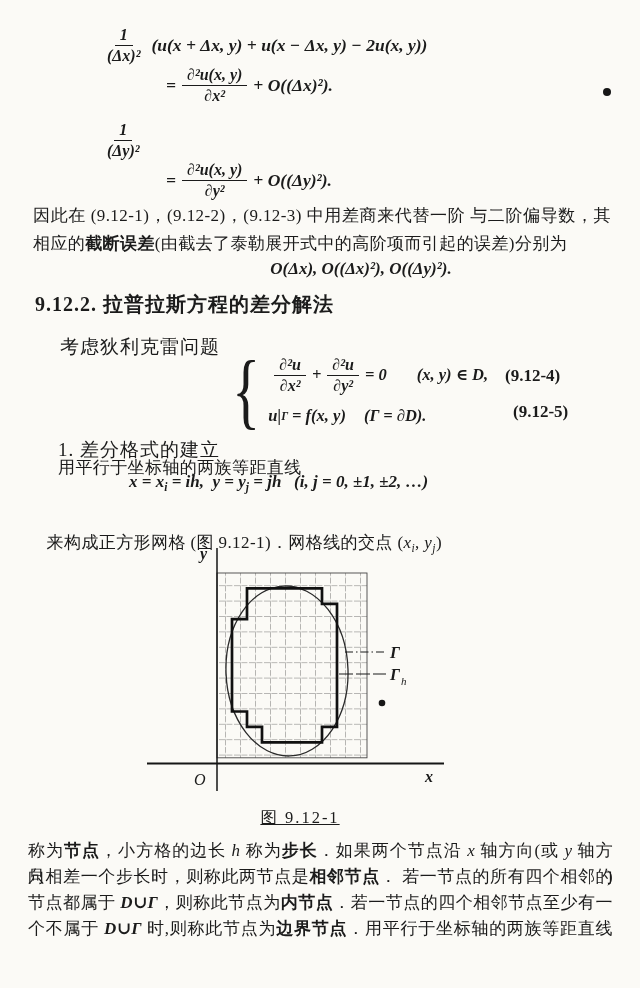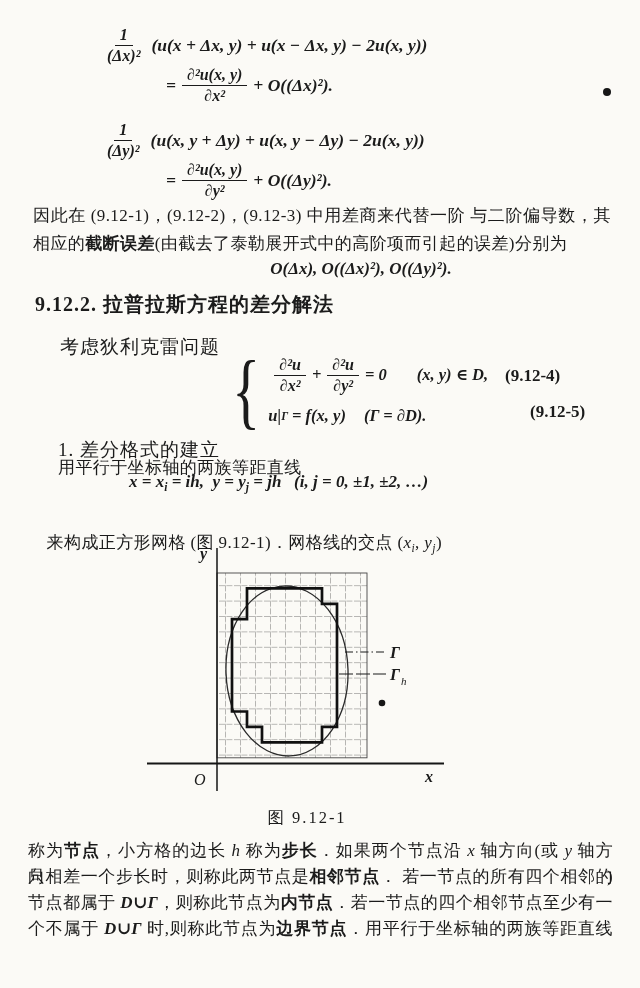--- a/index.html
+++ b/index.html
@@ -52,21 +52,20 @@
       <span class="fden">∂x²</span>
     </span>
     <span>+ O((Δx)²).</span>
   </div>
 
   <div class="abs mrow" style="left:96px; top:121px;">
     <span class="frac">
       <span class="fnum">1</span>
       <span class="fden">(Δy)²</span>
     </span>
-    <span>(u(x, y + Δy) + u(x, y − Δy) − 2u(x, y))</span>
   </div>
 
   <div class="abs mrow" style="left:166px; top:161px;">
     <span>=</span>
     <span class="frac">
       <span class="fnum">∂²u(x, y)</span>
       <span class="fden">∂y²</span>
     </span>
     <span>+ O((Δy)²).</span>
   </div>
@@ -109,21 +108,21 @@
         <span>u|</span><sub class="msub">Γ</sub>
         <span style="margin-left:4px;">= f(x, y)</span>
         <span class="gap18"></span>
         <span>(Γ = ∂D).</span>
       </div>
     </div>
   </div>
   <div class="abs eqno" style="left:505px; top:366px;">
     <span>(9.12-4)</span>
   </div>
-  <div class="abs eqno" style="left:530px; top:402px;">
+  <div class="abs eqno" style="left:513px; top:402px;">
     <span>(9.12-5)</span>
   </div>
 
   <div class="abs subhead" style="left:58px; top:429px;margin-top:8px;">
     <span>1. 差分格式的建立</span>
   </div>
   <div class="abs cn" style="left:58px; top:455px;">
     <span>用平行于坐标轴的两族等距直线</span>
   </div>
   <div class="abs it" style="left:112px; top:452px; font-size:17px; font-weight:600; white-space:pre;">
@@ -155,21 +154,21 @@
     <text x="200" y="559" font-size="16" font-style="italic" font-weight="600" fill="#1b1b1b">y</text>
     <text x="425" y="782" font-size="16" font-style="italic" font-weight="600" fill="#1b1b1b">x</text>
     <text x="194" y="785" font-size="16" font-style="italic" fill="#1b1b1b">O</text>
     <text x="390" y="658" font-size="16.5" font-style="italic" font-weight="600" fill="#1b1b1b">Γ</text>
     <text x="390" y="680" font-size="16.5" font-style="italic" font-weight="600" fill="#1b1b1b">Γ</text>
     <text x="401" y="685" font-size="11" font-style="italic" fill="#1b1b1b">h</text>
 
     <circle cx="382" cy="703" r="3.3" fill="#161616"></circle>
   </svg>
 
-  <div class="abs caption" style="left:157px; top:807px; width:300px;">
+  <div class="abs caption" style="left:150px; top:807px; width:300px;text-decoration:underline;">
     <span>图   9.12-1</span>
   </div>
 
   <div class="abs cn just" style="left:28px; top:864px; width:585px;">
     <span>只相差一个步长时，则称此两节点是</span><b>相邻节点</b><span>．  若一节点的所有四个相邻的</span>
   </div>
   <div class="abs cn just" style="left:28px; top:838px; width:585px;">
     <span>称为</span><b>节点</b><span>，小方格的边长 </span><i>h</i><span> 称为</span><b>步长</b><span>．如果两个节点沿 </span><i>x</i><span> 轴方向(或 </span><i>y</i><span> 轴方向)</span>
   </div>
   <div class="abs cn just" style="left:28px; top:890px; width:585px;">

